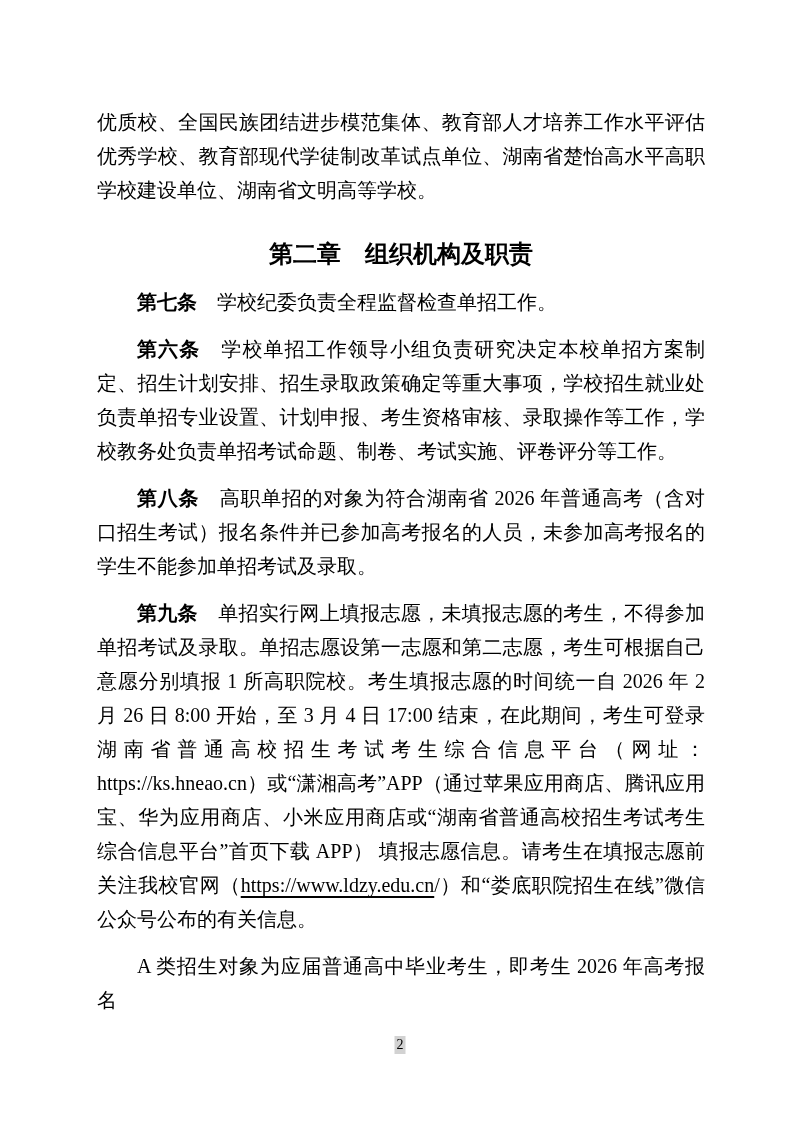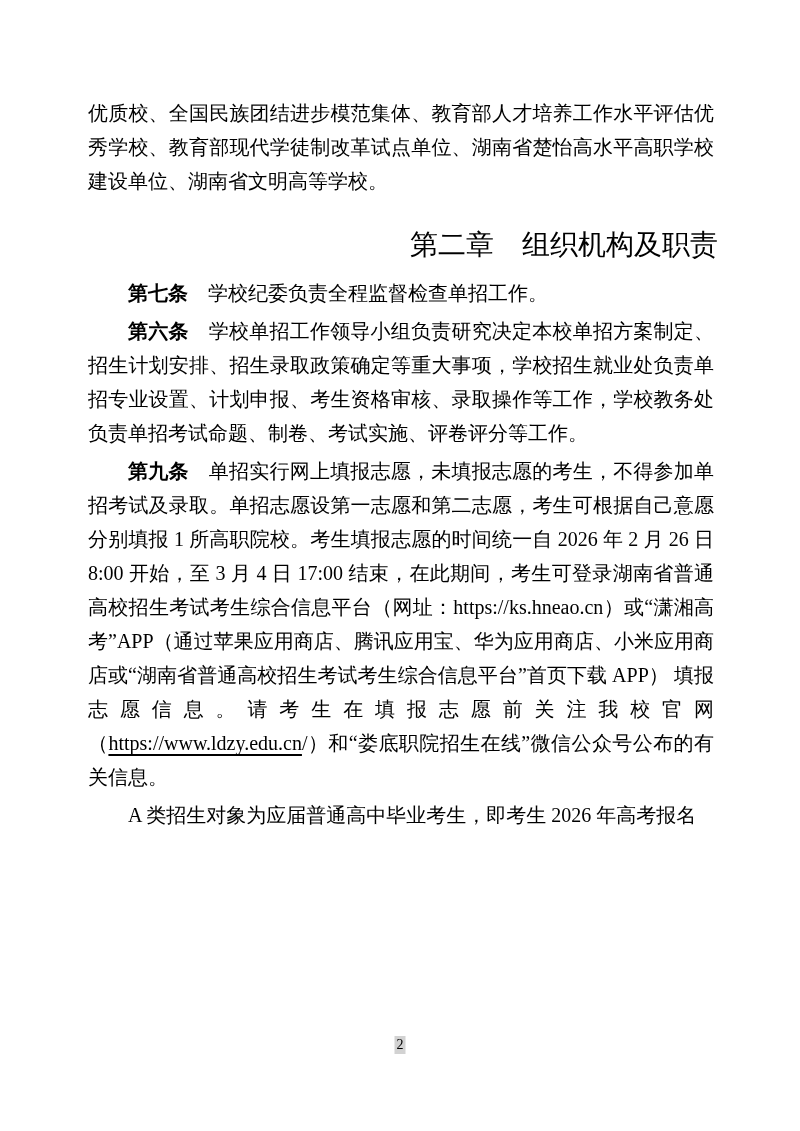--- a/index.html
+++ b/index.html
@@ -17,29 +17,29 @@
   }
   .doc-body {
     position: absolute;
     left: 84px; top: 92px; width: 634px;
     font-size: 20px;
     line-height: 34px;
     text-align: justify;
     text-justify: inter-ideograph;
   }
   p.paragraph {
-    margin: 4px;
+    margin: 13px;
     text-indent: 2em;
   }
   p.paragraph.no-indent { text-indent: 0; }
   h2.heading {
     margin: 30px 0 14px 0;
-    text-align: right;
-    font-size: 28px;
-    font-weight: normal;
+    text-align: center;
+    font-size: 24px;
+    font-weight: bold;
     line-height: 34px;
     text-indent: 0;
   }
   .seg-bold { font-weight: bold; }
   .seg-underline { text-decoration: underline; text-underline-offset: 4px; }
   .page-number {
     position: absolute;
     top: 1036px;
     left: 50%;
     transform: translateX(-50%);
@@ -51,17 +51,18 @@
 </style>
 </head>
 <body>
 
 <div class="page">
   <div class="doc-body">
       <p class="paragraph no-indent"><span>优质校、全国民族团结进步模范集体、教育部人才培养工作水平评估优秀学校、教育部现代学徒制改革试点单位、湖南省楚怡高水平高职学校建设单位、湖南省文明高等学校。</span></p>
       <h2 class="heading"><span>第二章　组织机构及职责</span></h2>
       <p class="paragraph"><span class="seg-bold">第七条</span><span>　学校纪委负责全程监督检查单招工作。</span></p>
       <p class="paragraph"><span class="seg-bold">第六条</span><span>　学校单招工作领导小组负责研究决定本校单招方案制定、招生计划安排、招生录取政策确定等重大事项，学校招生就业处负责单招专业设置、计划申报、考生资格审核、录取操作等工作，学校教务处负责单招考试命题、制卷、考试实施、评卷评分等工作。</span></p>
+      <p class="paragraph"><span class="seg-bold">第八条</span><span>　高职单招的对象为符合湖南省 2026 年普通高考（含对口招生考试）报名条件并已参加高考报名的人员，未参加高考报名的学生不能参加单招考试及录取。</span></p>
       <p class="paragraph"><span class="seg-bold">第九条</span><span>　单招实行网上填报志愿，未填报志愿的考生，不得参加单招考试及录取。单招志愿设第一志愿和第二志愿，考生可根据自己意愿分别填报 1 所高职院校。考生填报志愿的时间统一自 2026 年 2 月 26 日 8:00 开始，至 3 月 4 日 17:00 结束，在此期间，考生可登录湖南省普通高校招生考试考生综合信息平台（网址：https://ks.hneao.cn）或“潇湘高考”APP（通过苹果应用商店、腾讯应用宝、华为应用商店、小米应用商店或“湖南省普通高校招生考试考生综合信息平台”首页下载 APP） 填报志愿信息。请考生在填报志愿前关注我校官网（</span><span class="seg-underline">https://www.ldzy.edu.cn</span><span>/）和“娄底职院招生在线”微信公众号公布的有关信息。</span></p>
       <p class="paragraph"><span>A 类招生对象为应届普通高中毕业考生，即考生 2026 年高考报名</span></p>
     </div>
   <span class="page-number">2</span>
 </div>
 
 </body></html>

